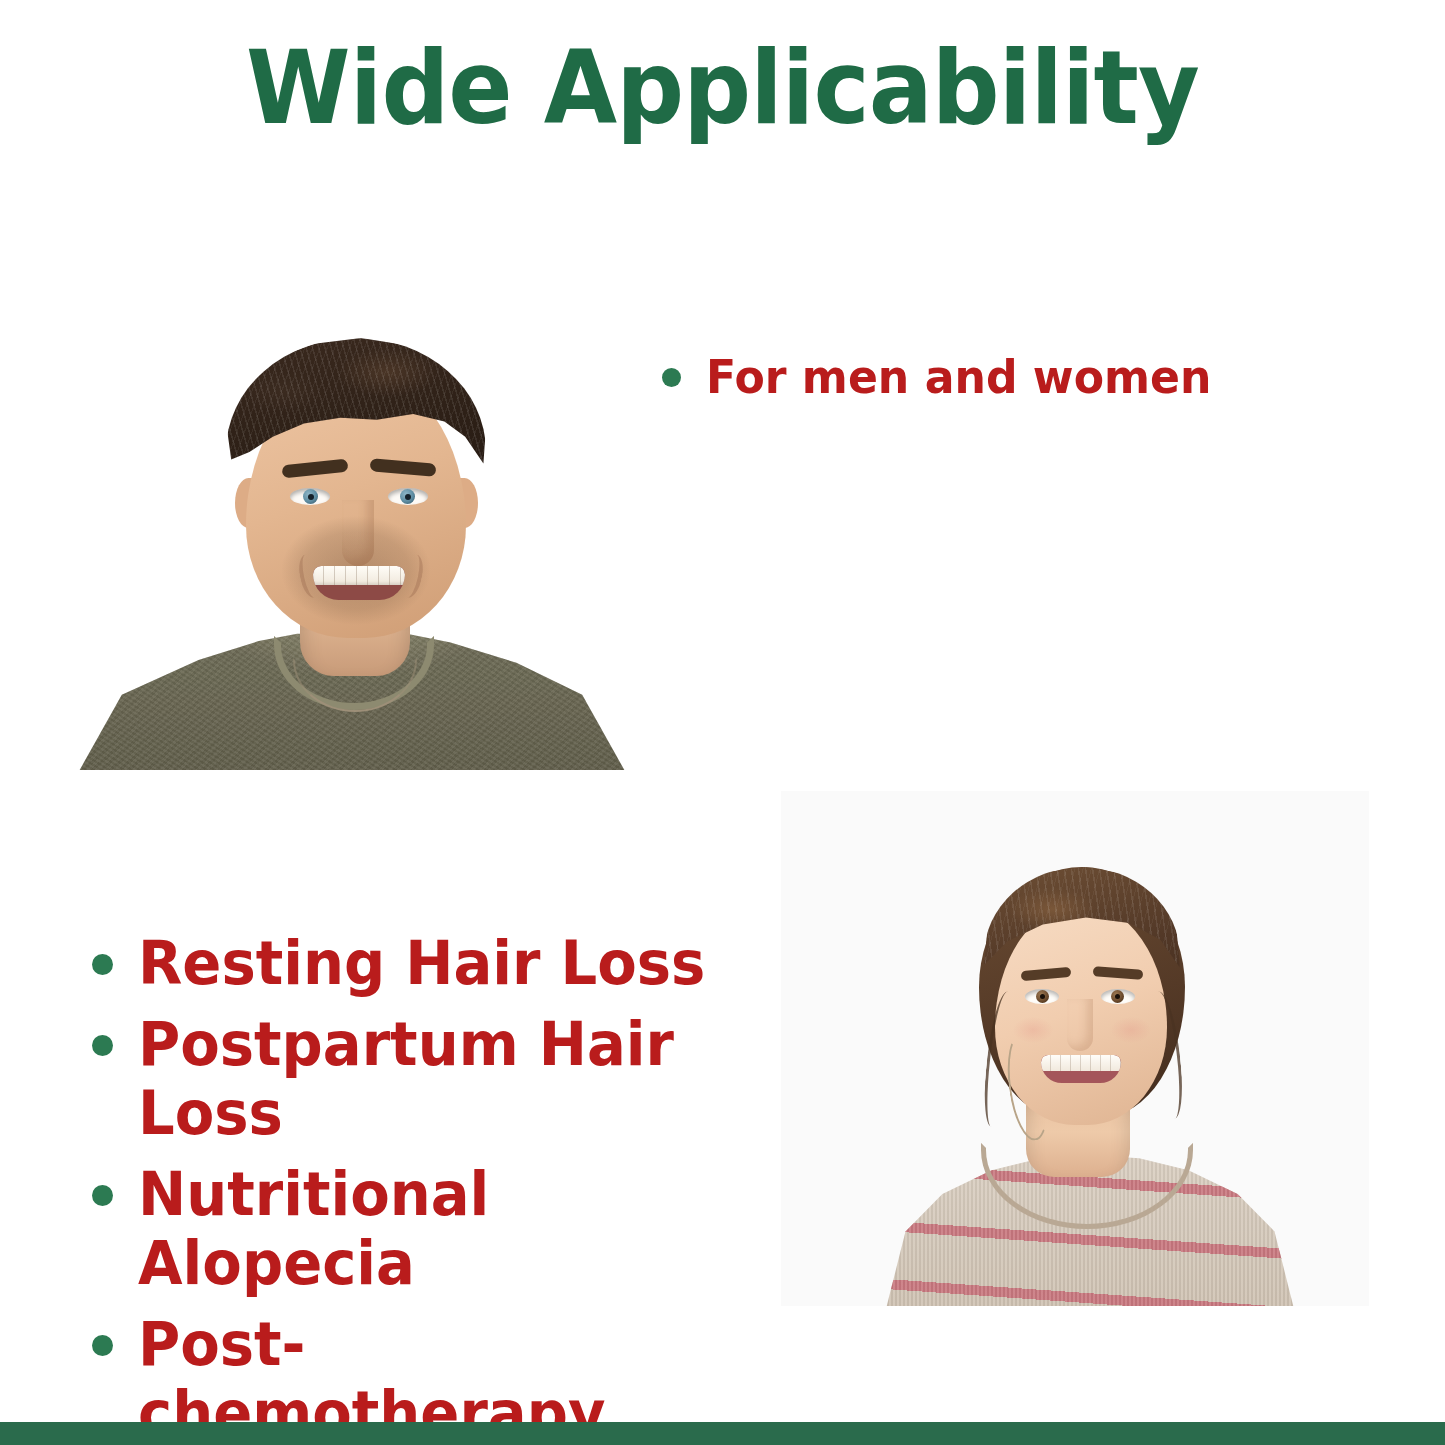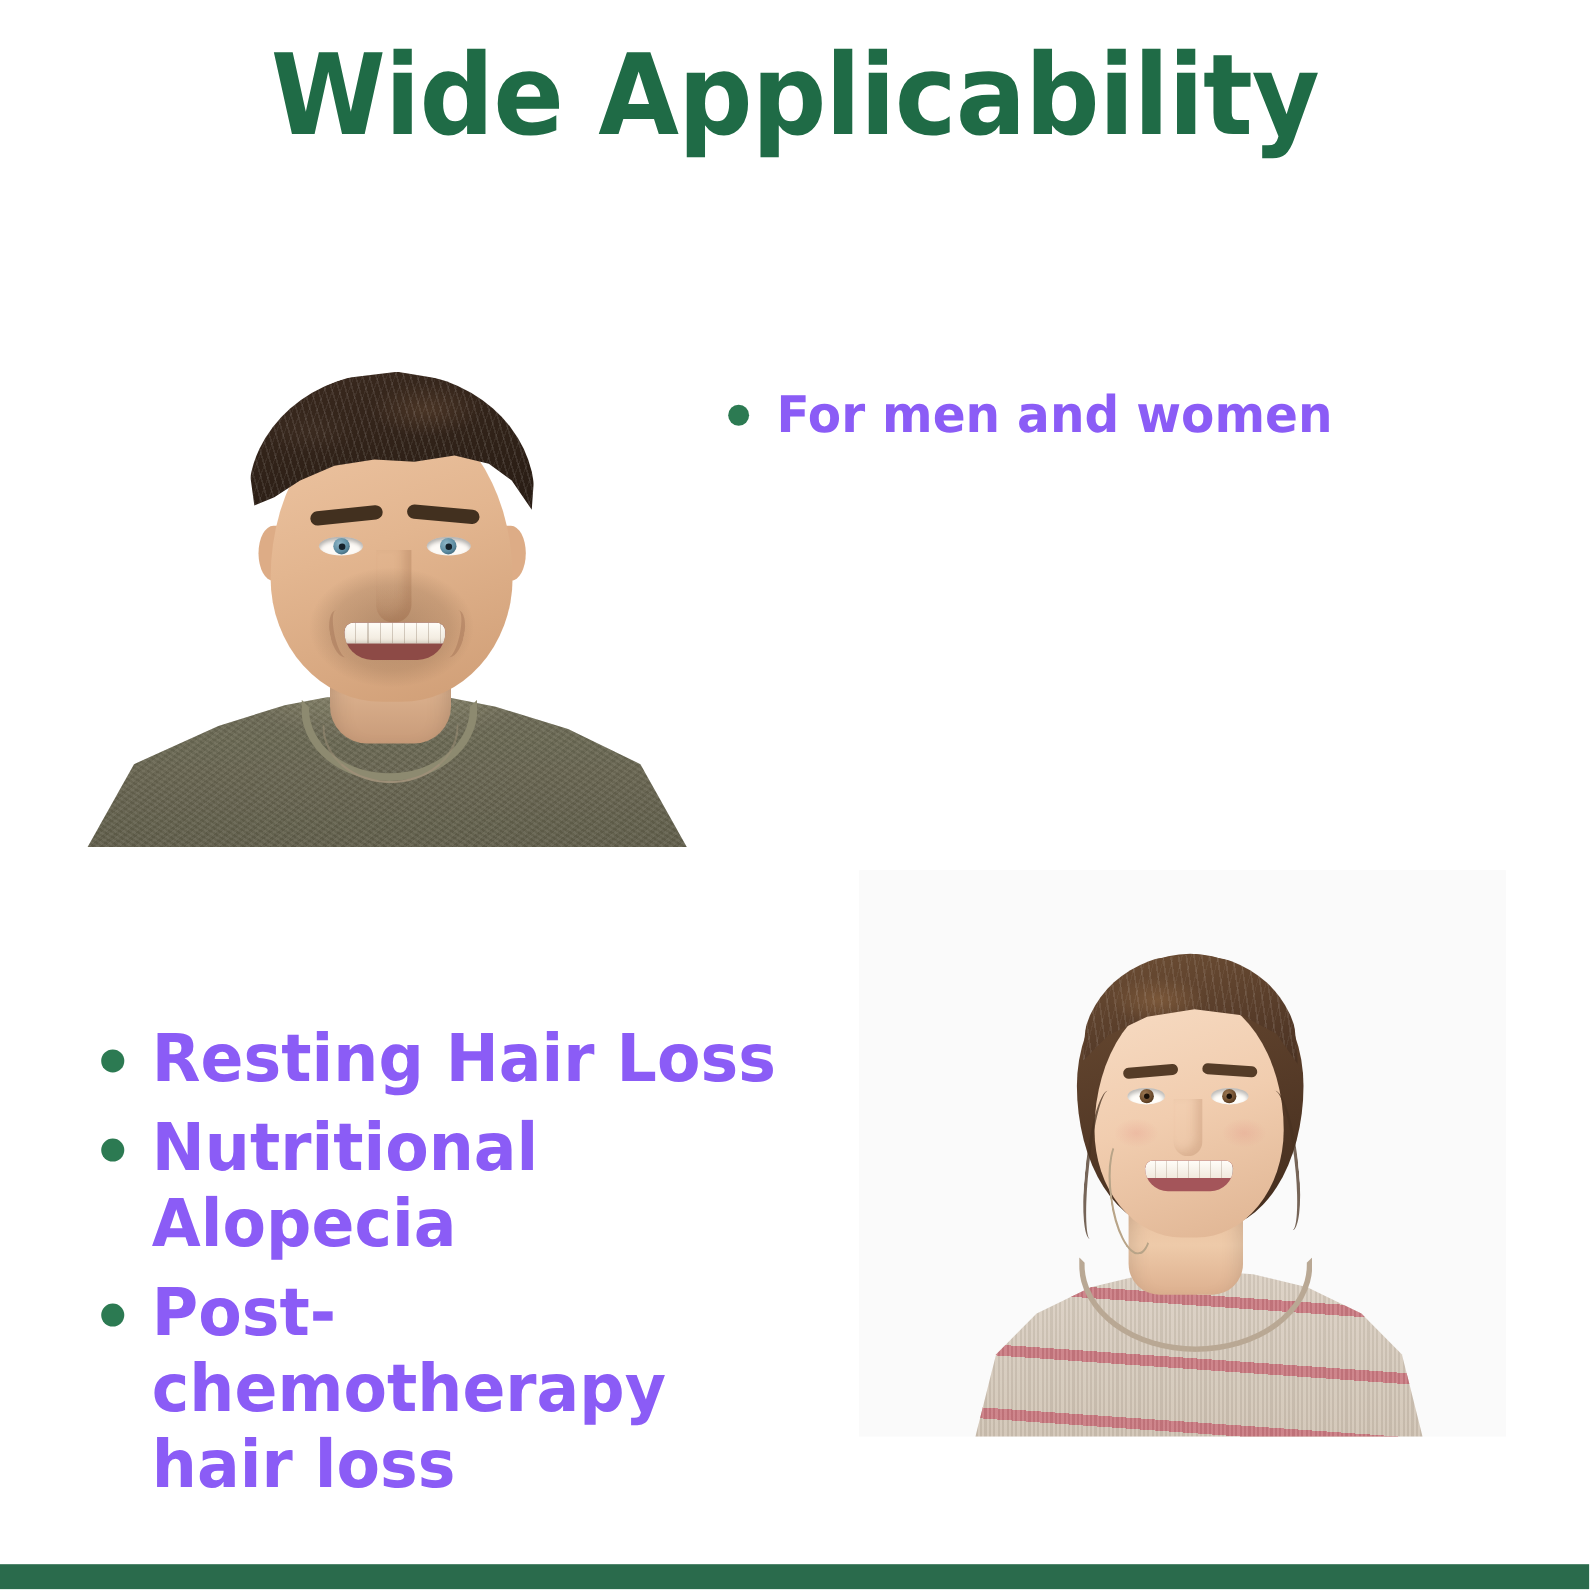--- a/index.html
+++ b/index.html
@@ -296,21 +296,21 @@
     border-right-color: transparent;
     transform: rotate(-8deg);
   }
 
   
   .bullets {
     position: absolute;
     list-style: none;
     margin: 0;
     padding: 0;
-    color: #8b5cf6;
+    color: #b91c1c;
     font-family: "DejaVu Sans", sans-serif;
     font-weight: 700;
   }
   .bullets li {
     position: relative;
     display: block;
   }
   .bullets li .dot {
     position: absolute;
     border-radius: 50%;
@@ -395,20 +395,24 @@
     <li>
       <span class="dot"></span>
       <span class="txt">For men and women</span>
     </li>
   </ul>
 
   <ul class="bullets bullets-left">
     <li>
       <span class="dot"></span>
       <span class="txt">Resting Hair Loss</span>
+    </li>
+    <li>
+      <span class="dot"></span>
+      <span class="txt">Postpartum Hair Loss</span>
     </li>
     <li>
       <span class="dot"></span>
       <span class="txt">Nutritional Alopecia</span>
     </li>
     <li>
       <span class="dot"></span>
       <span class="txt">Post-chemotherapy hair loss</span>
     </li>
   </ul>

